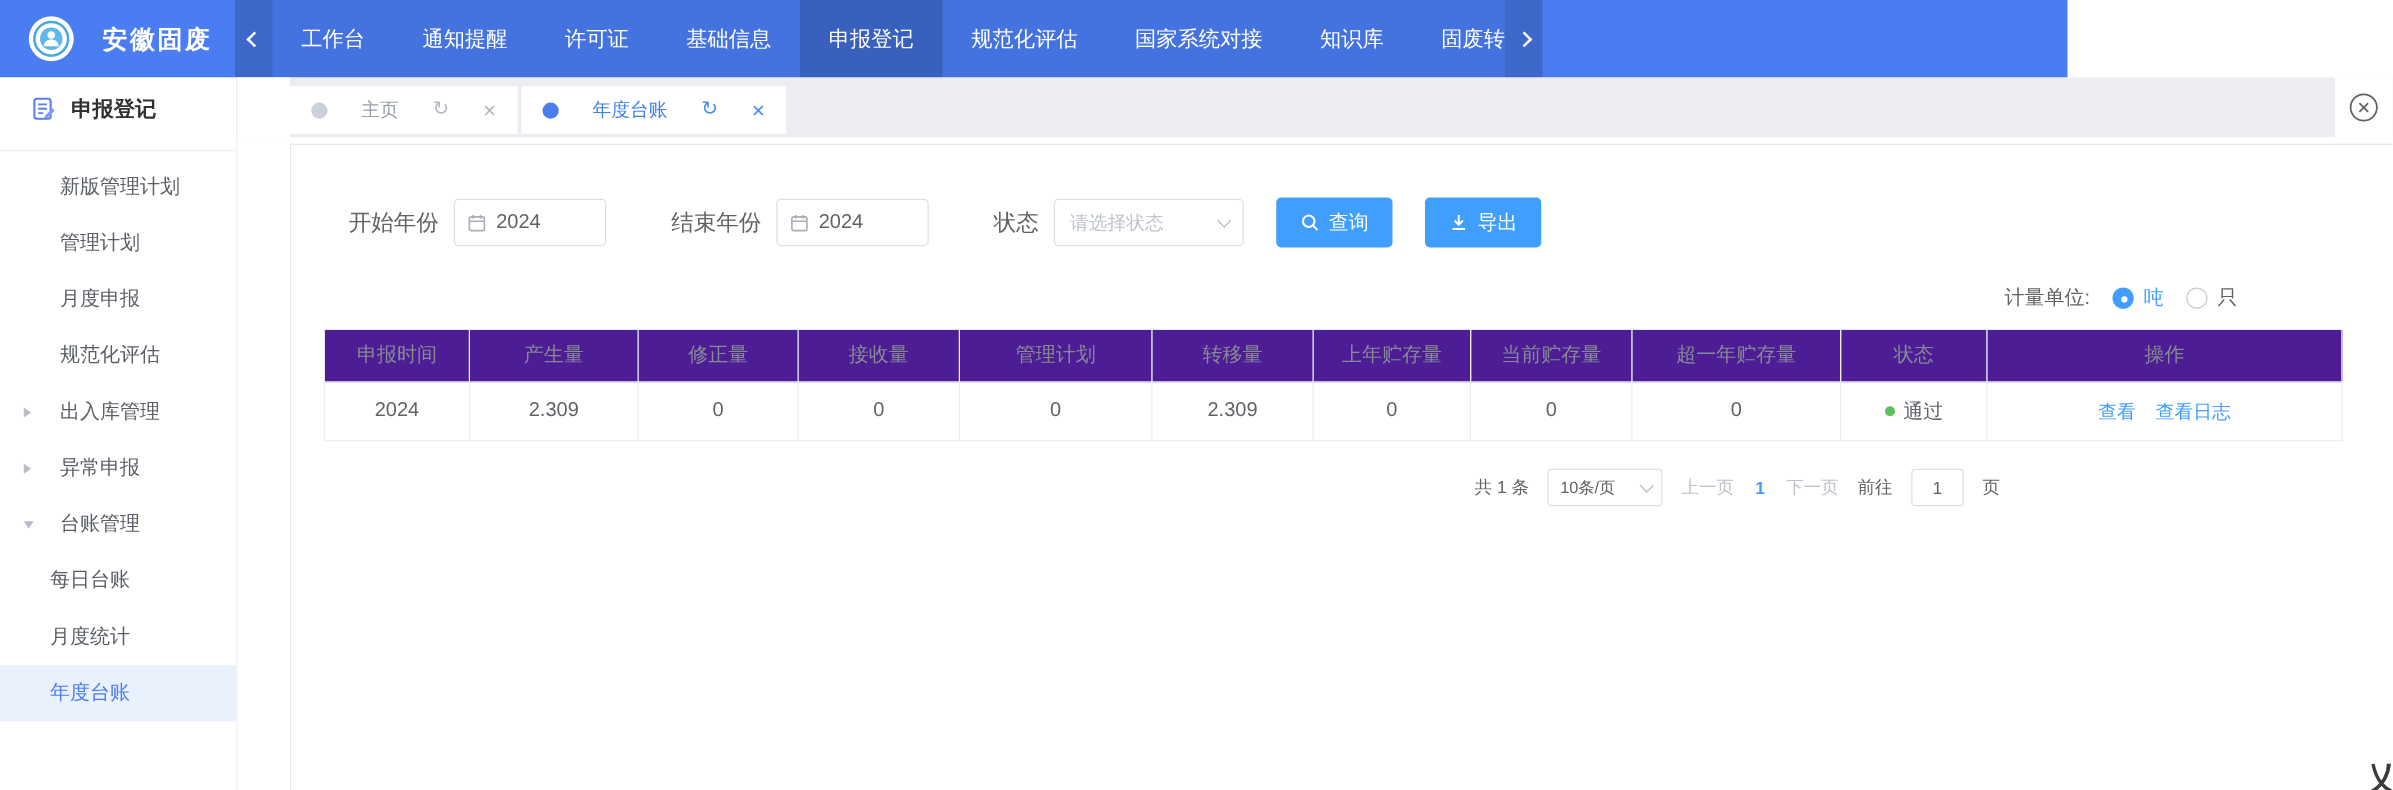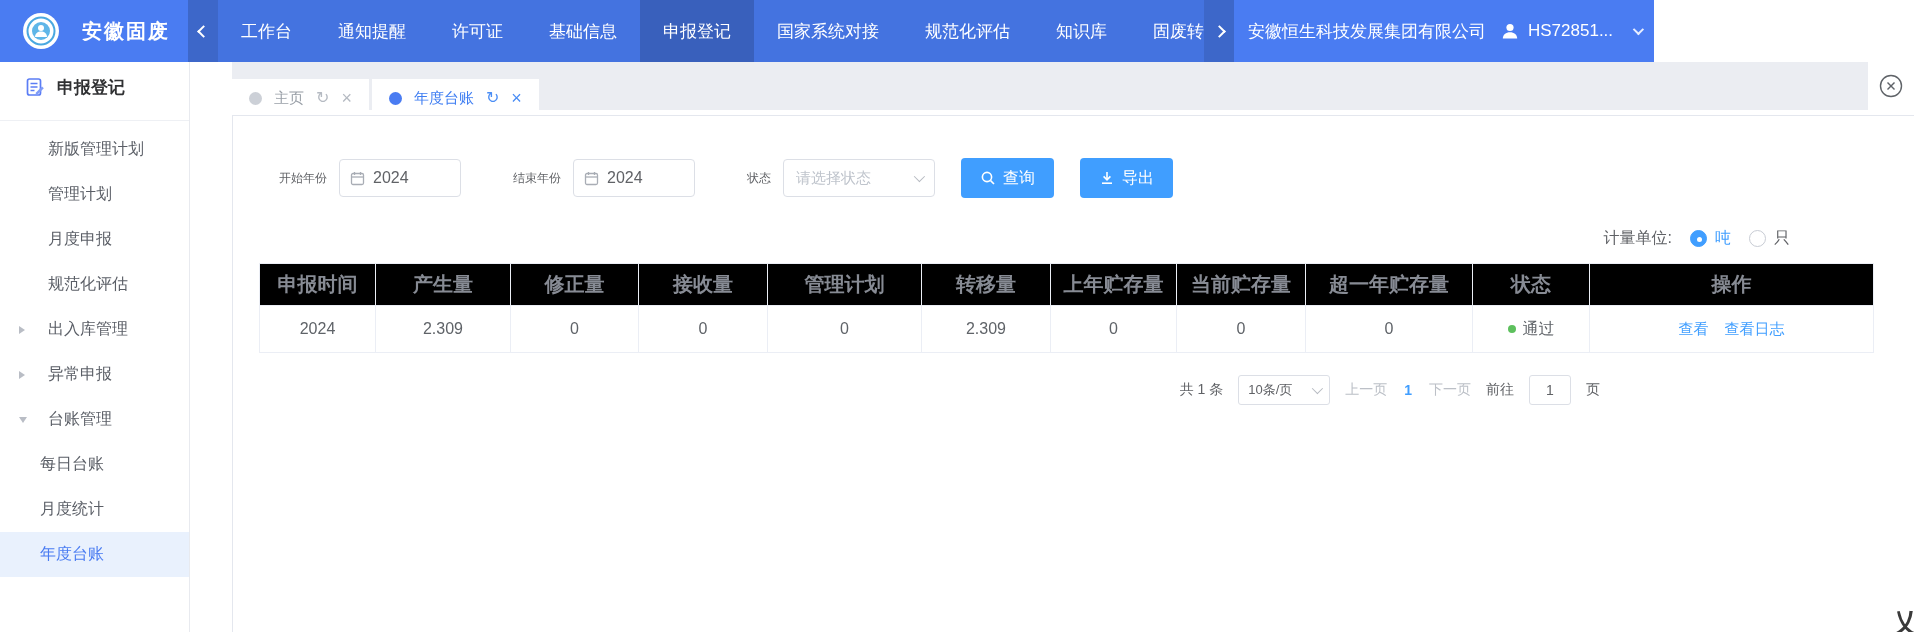--- a/index.html
+++ b/index.html
@@ -32,57 +32,57 @@
   .side-item { position:relative; height:45px; display:flex; align-items:center; font-size:16px; color:#5a5e66; cursor:pointer; padding-left:48px; }
   .side-item .caret { position:absolute; left:19px; }
   .side-item.child { padding-left:40px; }
   .side-item.active { background:#e9f1fd; color:#4a7cf2; }
   .caret-right { width:0; height:0; border-left:6px solid #b9bdc5; border-top:4px solid transparent; border-bottom:4px solid transparent; }
   .caret-down { width:0; height:0; border-top:6px solid #b9bdc5; border-left:4px solid transparent; border-right:4px solid transparent; }
 
   
   .tabstrip { position:absolute; left:190px; top:62px; width:1724px; height:48px; background:#ebedf2; display:flex; }
   .tab-gutter { width:42px; height:48px; background:#fff; flex:0 0 auto; }
-  .tab { display:flex; align-items:center; gap:12px; background:#fff; height:38px; margin-top:17px; margin-right:3px; padding:0 17px; font-size:15px; color:#9aa0a8; cursor:pointer; }
+  .tab { display:flex; align-items:center; gap:27px; background:#fff; height:38px; margin-top:7px; margin-right:3px; padding:0 17px; font-size:15px; color:#9aa0a8; cursor:pointer; }
   .tab.active { color:#3f7ef2; }
   .tab-dot { width:13px; height:13px; border-radius:50%; background:#ccd0d7; }
   .tab.active .tab-dot { background:#4a7cf2; }
   .icon-refresh::before { content:"↻"; font-size:16px; }
   .icon-x::before { content:"×"; font-size:18px; }
   .tab .icon-refresh, .tab .icon-x { color:#b5bac2; line-height:1; }
   .tab.active .icon-refresh, .tab.active .icon-x { color:#4a8df5; }
   .strip-close { position:absolute; right:0; top:0; width:46px; height:48px; background:#fff; display:flex; align-items:center; justify-content:center; cursor:pointer; }
 
   
   .content { position:absolute; left:190px; top:110px; width:1724px; height:522px; background:#fff; }
   .card { position:absolute; left:42px; top:5px; right:0; bottom:0; border-top:1px solid #e4e7ee; border-left:1px solid #e4e7ee; background:#fff; }
 
   .filter-row { display:flex; align-items:center; margin:42px 0 0 46px; height:40px; }
-  .f-label { font-size:12px; color:#606266; white-space:nowrap; }
+  .f-label { font-size:18px; color:#606266; white-space:nowrap; }
   .f-group { display:flex; align-items:center; gap:12px; }
   .gap-lg { width:52px; flex:0 0 auto; }
   .gap-md { width:26px; flex:0 0 auto; }
   .text-input { display:flex; align-items:center; gap:8px; width:122px; height:38px; border:1px solid #dcdfe6; border-radius:4px; padding:0 10px; background:#fff; }
   .text-input input { border:none; outline:none; width:70px; font-size:16px; color:#606266; font-family:inherit; background:transparent; }
   .select { display:flex; align-items:center; justify-content:space-between; width:152px; height:38px; border:1px solid #dcdfe6; border-radius:4px; padding:0 12px; background:#fff; cursor:pointer; }
   .placeholder { font-size:15px; color:#bfc4cc; }
   .chev-gray { display:inline-block; width:8px; height:8px; border-right:1.5px solid #b6bac1; border-bottom:1.5px solid #b6bac1; transform:rotate(45deg) translateY(-2px); }
   .btn { display:flex; align-items:center; justify-content:center; gap:7px; height:40px; padding:0 19px; background:#409eff; color:#fff; font-size:16px; border-radius:4px; cursor:pointer; white-space:nowrap; }
 
   .unit-row { display:flex; align-items:center; justify-content:flex-end; margin:30px 124px 0 0; gap:18px; }
   .unit-label { font-size:16px; color:#606266; }
   .radio { display:flex; align-items:center; gap:8px; cursor:pointer; }
   .radio-dot { position:relative; width:17px; height:17px; border-radius:50%; border:1px solid #c8ccd4; background:#fff; }
   .radio.checked .radio-dot { background:#409eff; border-color:#409eff; }
   .radio.checked .radio-dot::after { content:""; position:absolute; left:5.5px; top:5.5px; width:5px; height:5px; border-radius:50%; background:#fff; }
   .radio-label { font-size:16px; color:#606266; }
   .radio.checked .radio-label { color:#409eff; }
 
   table.grid { border-collapse:collapse; margin:14px 42px 0 26px; table-layout:fixed; width:1614px; }
-  .grid th { height:42px; font-size:20px; font-weight:bold; color:#878b94; border:1px solid #ebeef5; text-align:center; background:#000000; }
+  .grid th { height:42px; font-size:16px; font-weight:normal; color:#878b94; border:1px solid #ebeef5; text-align:center; background:#4c1d95; }
   .grid td { height:47px; font-size:16px; color:#5f6368; border:1px solid #ebeef5; text-align:center; background:#fff; }
   .status-cell { display:flex; align-items:center; justify-content:center; gap:7px; }
   .green-dot { width:8px; height:8px; border-radius:50%; background:#5dc05d; }
   .link { color:#409eff; font-size:15px; cursor:pointer; }
   .ops { display:flex; align-items:center; justify-content:center; gap:16px; }
 
   .pager { display:flex; align-items:center; justify-content:flex-end; margin:22px 314px 0 0; gap:15px; font-size:14px; color:#606266; }
   .pager .select-sm { display:flex; align-items:center; justify-content:space-between; width:92px; height:30px; border:1px solid #dcdfe6; border-radius:3px; padding:0 9px; color:#606266; font-size:13px; cursor:pointer; background:#fff; }
   .pg-btn { color:#bcc0c7; cursor:default; }
   .pg-num { color:#409eff; font-weight:bold; cursor:pointer; padding:0 2px; }
@@ -108,38 +108,27 @@
     </div>
     <div class="nav-menu">
       <div class="nav-scroll">
           <span class="chev left"></span>
         </div>
       <div class="nav-item">工作台</div>
       <div class="nav-item">通知提醒</div>
       <div class="nav-item">许可证</div>
       <div class="nav-item">基础信息</div>
       <div class="nav-item active">申报登记</div>
+      <div class="nav-item">规范化评估</div>
       <div class="nav-item">国家系统对接</div>
-      <div class="nav-item">规范化评估</div>
       <div class="nav-item">知识库</div>
       <div class="nav-item clipped">固废转</div>
       <div class="nav-scroll">
           <span class="chev right"></span>
         </div>
-    </div>
-    <div class="nav-right">
-      <span class="company">安徽恒生科技发展集团有限公司</span>
-      <div class="user-wrap">
-        <svg width="20" height="20" viewBox="0 0 20 20">
-          <circle cx="10" cy="6.5" r="3.6" fill="#fff"></circle>
-          <path d="M2.8 17.5c0-4 3.2-6.3 7.2-6.3s7.2 2.3 7.2 6.3z" fill="#fff"></path>
-        </svg>
-        <span>HS72851...</span>
-        <span class="chev-down-sm"></span>
-      </div>
     </div>
   </div>
 
   <div class="sidebar">
     <div class="side-head">
       <svg width="20" height="20" viewBox="0 0 20 20">
         <rect x="2.5" y="2" width="13" height="16" rx="2" fill="none" stroke="#5b7df5" stroke-width="1.7"></rect>
         <line x1="5.5" y1="6.5" x2="12.5" y2="6.5" stroke="#5b7df5" stroke-width="1.5"></line>
         <line x1="5.5" y1="10" x2="12.5" y2="10" stroke="#5b7df5" stroke-width="1.5"></line>
         <line x1="5.5" y1="13.5" x2="9.5" y2="13.5" stroke="#5b7df5" stroke-width="1.5"></line>

